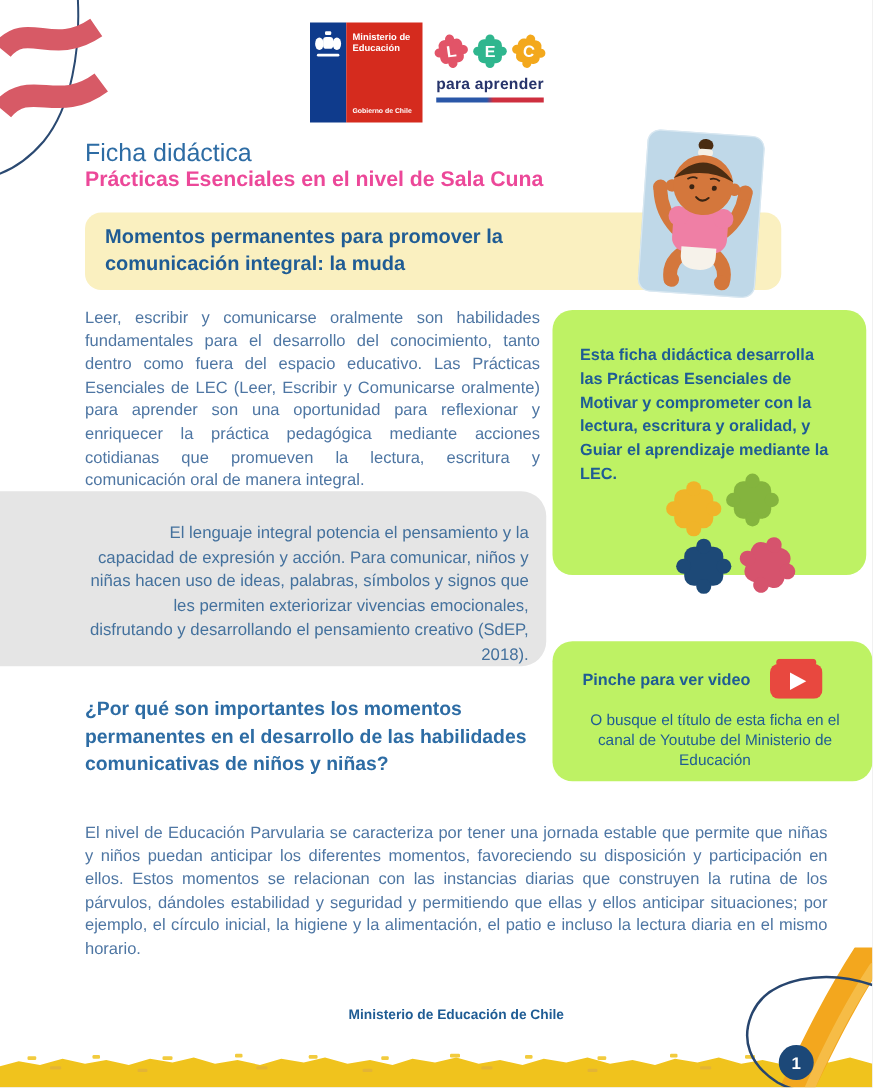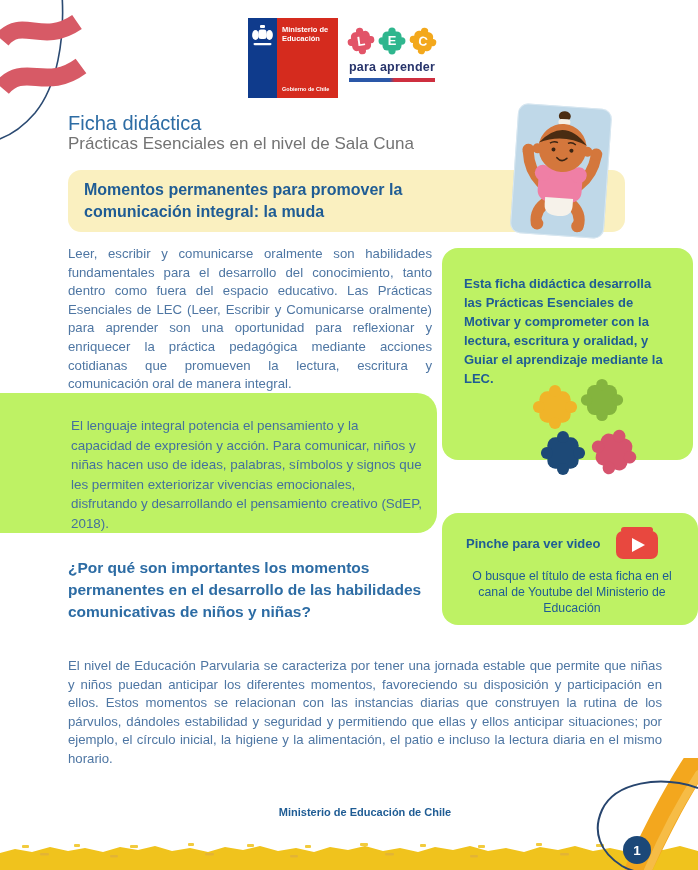--- a/index.html
+++ b/index.html
@@ -21,37 +21,37 @@
   .lec-pieces{display:flex;justify-content:center;gap:3px;height:30px;}
   .lec-piece{width:28px;height:28px;}
   .lec-piece.rotl{transform:rotate(-8deg);}
   .lec-piece.rotr{transform:rotate(9deg);}
   .lec-tagline{font-size:12.5px;font-weight:bold;color:#27346B;margin-top:3px;letter-spacing:.2px;}
   .lec-bar{width:86px;height:3.5px;margin:4px auto 0;
     background:linear-gradient(90deg,#2A57A8 0%,#2A57A8 47%,#CE2F3F 53%,#CE2F3F 100%);}
 
   
   .kicker{left:68px;top:112px;font-size:20px;color:#2D6CA4;}
-  .main-title{left:68px;top:134px;font-size:17px;font-weight:normal;color:#737373;}
+  .main-title{left:68px;top:134px;font-size:17px;font-weight:bold;color:#ec4899;}
   .banner{left:68px;top:170px;width:557px;height:62px;background:#FAF0C0;border-radius:13px;
     display:flex;align-items:center;}
   .banner-text{margin-left:16px;width:420px;font-size:16px;font-weight:bold;color:#1F5C94;line-height:22px;}
 
   .baby-card{left:514px;top:106px;width:94px;height:130px;background:#BFD8E8;border-radius:10px;
     transform:rotate(4deg);box-shadow:0 0 0 1px rgba(255,255,255,.4) inset;}
 
   
   .intro{left:68px;top:245px;width:364px;font-size:13.2px;line-height:18.6px;color:#4E76A3;
     text-align:justify;}
   .sidebar-note{left:442px;top:248px;width:251px;height:212px;background:#bef264;border-radius:16px;box-sizing:border-box;
     padding:26px 22px 0 22px;}
   .sidebar-text{font-size:13px;font-weight:bold;color:#1F5C94;line-height:19px;}
   .puzzle-cluster{left:518px;top:376px;}
 
-  .quote-box{left:0;top:393px;width:437px;height:140px;background:#bef264;border-radius:0 20px 20px 0;}
+  .quote-box{left:0;top:393px;width:437px;height:140px;background:#e5e5e5;border-radius:0 20px 20px 0;text-align:right;}
   .quote-text{position:absolute;left:71px;top:23px;width:352px;font-size:13.4px;line-height:19.5px;color:#44719D;}
 
   .video-box{left:442px;top:513px;width:256px;height:112px;background:#bef264;border-radius:16px;box-sizing:border-box;
     padding:14px 16px 0 24px;}
   .video-row{display:flex;align-items:center;}
   .video-cta{font-size:13px;font-weight:bold;color:#1F5C94;}
   .yt-icon{margin-left:16px;cursor:pointer;}
   .video-alt{margin-top:9px;text-align:center;font-size:12.3px;color:#1F5C94;line-height:16px;width:212px;}
 
   .question{left:68px;top:557px;width:382px;font-size:15.5px;font-weight:bold;color:#2D6CA4;line-height:22px;}

